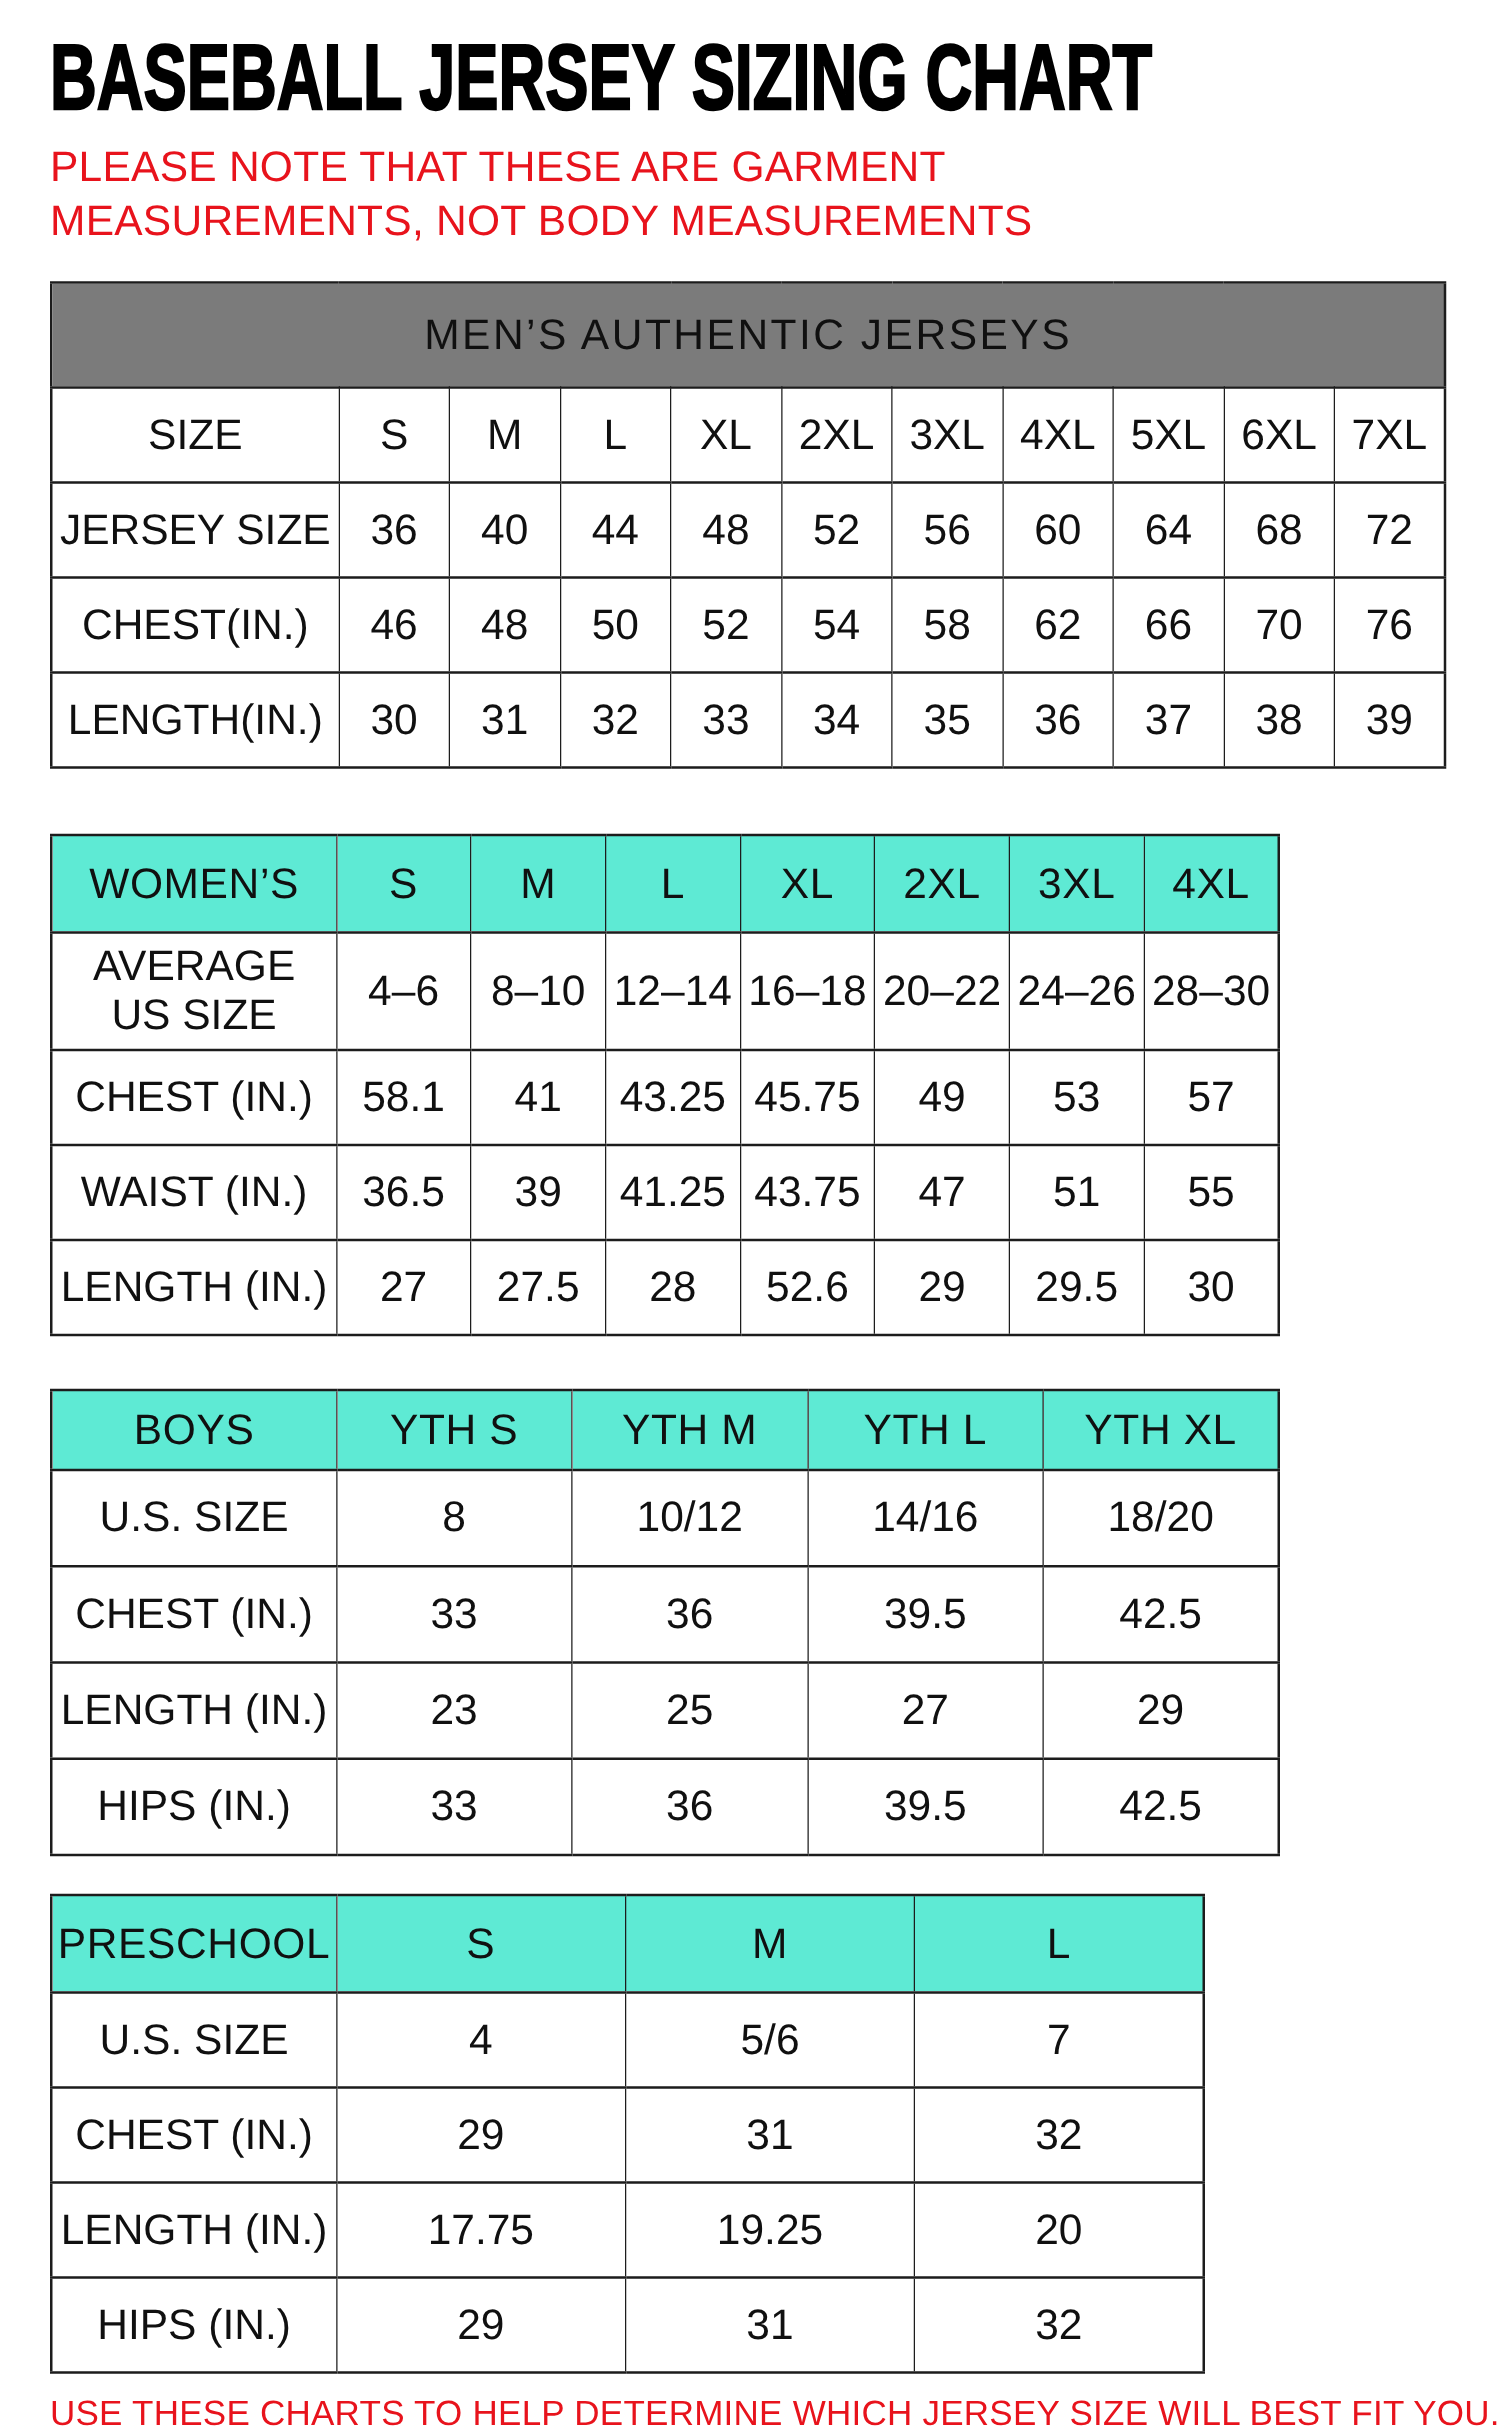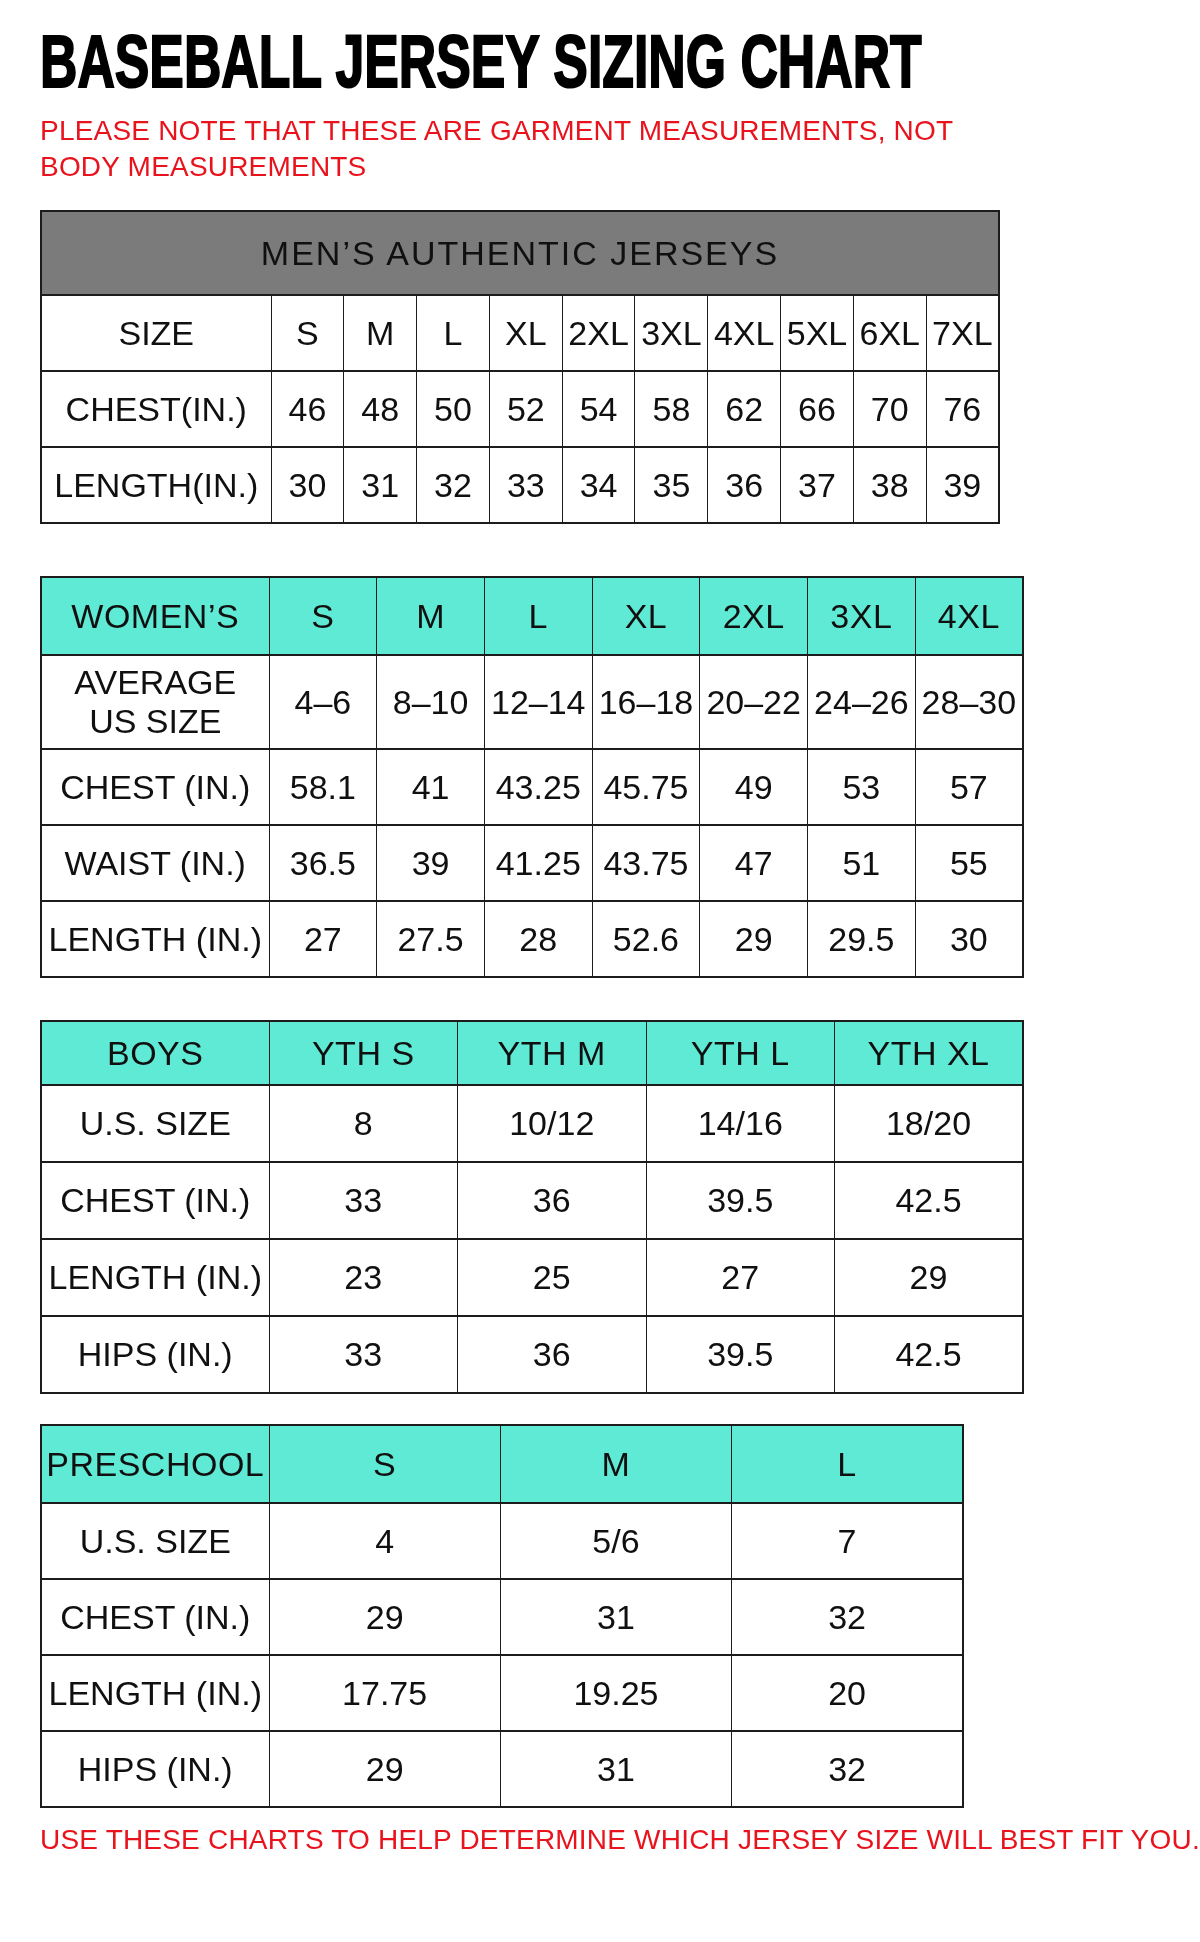--- a/index.html
+++ b/index.html
@@ -12,21 +12,21 @@
   h1.title{
     margin:0;white-space:nowrap;
     font-family:"Liberation Sans", sans-serif;
     font-weight:700;font-size:74px;line-height:1.0;color:#000;
     transform:scaleX(0.70);transform-origin:0 50%;
     -webkit-text-stroke:2px #000;
     letter-spacing:0px;
   }
   .note{
     margin:14px 0 15px;max-width:935px;
-    font-size:28px;line-height:1.27;color:#e8131c;
+    font-size:34px;line-height:1.27;color:#e8131c;
     letter-spacing:.2px;
   }
   #tables{margin-top:26px;}
 
   table.t{
     border-collapse:collapse;table-layout:fixed;
     border:2px solid #1c1c1c;
   }
   table.t th, table.t td{
     border:1px solid #1c1c1c;
@@ -37,21 +37,21 @@
   }
   th.banner{
     background:#7b7b7b;color:#fff;
     font-size:38px;letter-spacing:2px;font-weight:400;
   }
   th.gray{
     background:#5eead4;color:#fff;font-weight:400;letter-spacing:.5px;
   }
   td.label{white-space:pre-line;line-height:1.15;}
 
-  .t-mens{width:960px;margin:0 0 52px 0;}
+  .t-mens{width:1117px;margin:0 0 52px 0;}
   .t-mens col.c-label{width:230px;}
   .t-mens thead tr{height:84px;}
   .t-mens tbody tr{height:76px;}
 
   .t-womens{width:984px;margin:0 0 42px 0;}
   .t-womens col.c-label{width:228px;}
   .t-womens thead tr{height:78px;}
   .t-womens tbody tr{height:76px;padding-left:13px;}
   .t-womens tbody tr:first-child{height:94px;}
 
@@ -104,20 +104,33 @@
             <td>L</td>
             <td>XL</td>
             <td>2XL</td>
             <td>3XL</td>
             <td>4XL</td>
             <td>5XL</td>
             <td>6XL</td>
             <td>7XL</td>
           </tr>
           <tr>
+            <td class="label">JERSEY SIZE</td>
+            <td>36</td>
+            <td>40</td>
+            <td>44</td>
+            <td>48</td>
+            <td>52</td>
+            <td>56</td>
+            <td>60</td>
+            <td>64</td>
+            <td>68</td>
+            <td>72</td>
+          </tr>
+          <tr>
             <td class="label">CHEST(IN.)</td>
             <td>46</td>
             <td>48</td>
             <td>50</td>
             <td>52</td>
             <td>54</td>
             <td>58</td>
             <td>62</td>
             <td>66</td>
             <td>70</td>

